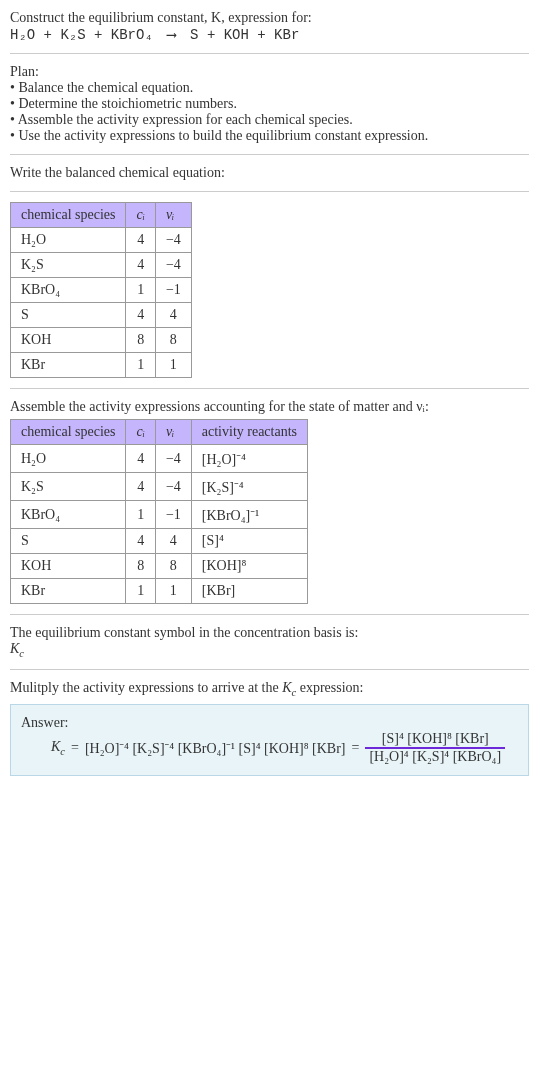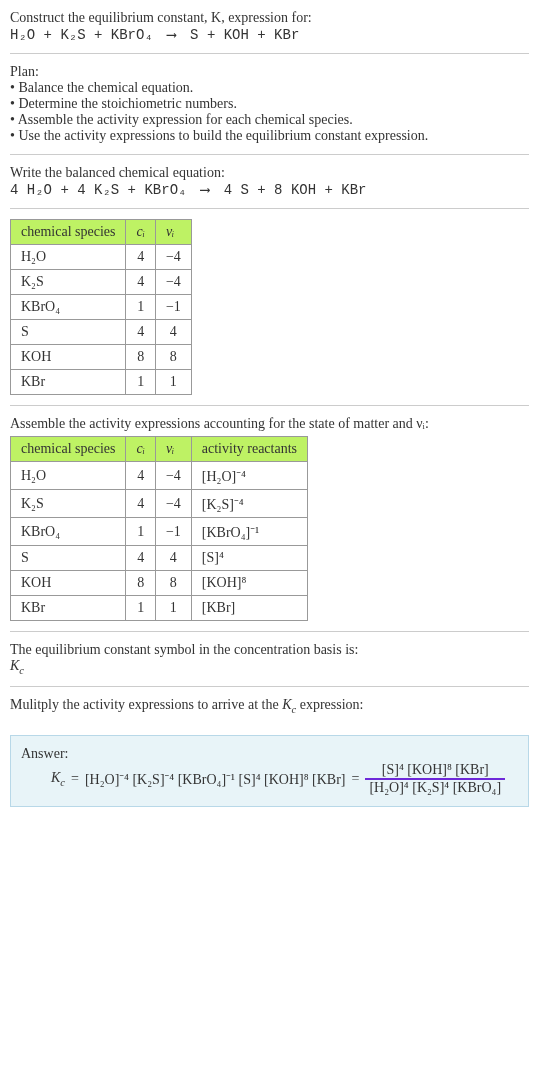--- a/index.html
+++ b/index.html
@@ -37,33 +37,33 @@
       border-collapse: collapse;
       margin-top: 4px;
     }
     th, td {
       border: 1px solid #999;
       padding: 4px 10px;
       text-align: left;
       font-weight: normal;
     }
     th {
-      background: #bef264;
+      background: #c4b5fd;
     }
     td.center {
       text-align: center;
     }
     .italic {
       font-style: italic;
     }
     .answer-box {
       background: #e8f4f8;
       border: 1px solid #b8d8e8;
       padding: 10px;
-      margin-top: 20px;
+      margin-top: 6px;
     }
     .fraction {
       display: inline-block;
       vertical-align: middle;
       text-align: center;
     }
     .fraction .num {
       display: block;
       border-bottom: 2px solid #6d28d9;
       padding: 0 4px;
@@ -99,25 +99,20 @@
   <div>• Balance the chemical equation.</div>
   <div>• Determine the stoichiometric numbers.</div>
   <div>• Assemble the activity expression for each chemical species.</div>
   <div>• Use the activity expressions to build the equilibrium constant expression.</div>
 </div>
 
 <hr>
 
 <div class="section">
   <div>Write the balanced chemical equation:</div>
-  <div class="equation">
-    <span>4 H₂O + 4 K₂S + KBrO₄</span>
-    <span class="arrow">⟶</span>
-    <span>4 S + 8 KOH + KBr</span>
-  </div>
 </div>
 
 <hr>
 
 <div class="section">
   <table>
     <tbody>
         <tr>
       <th>chemical species</th>
       <th class="italic">cᵢ</th>

